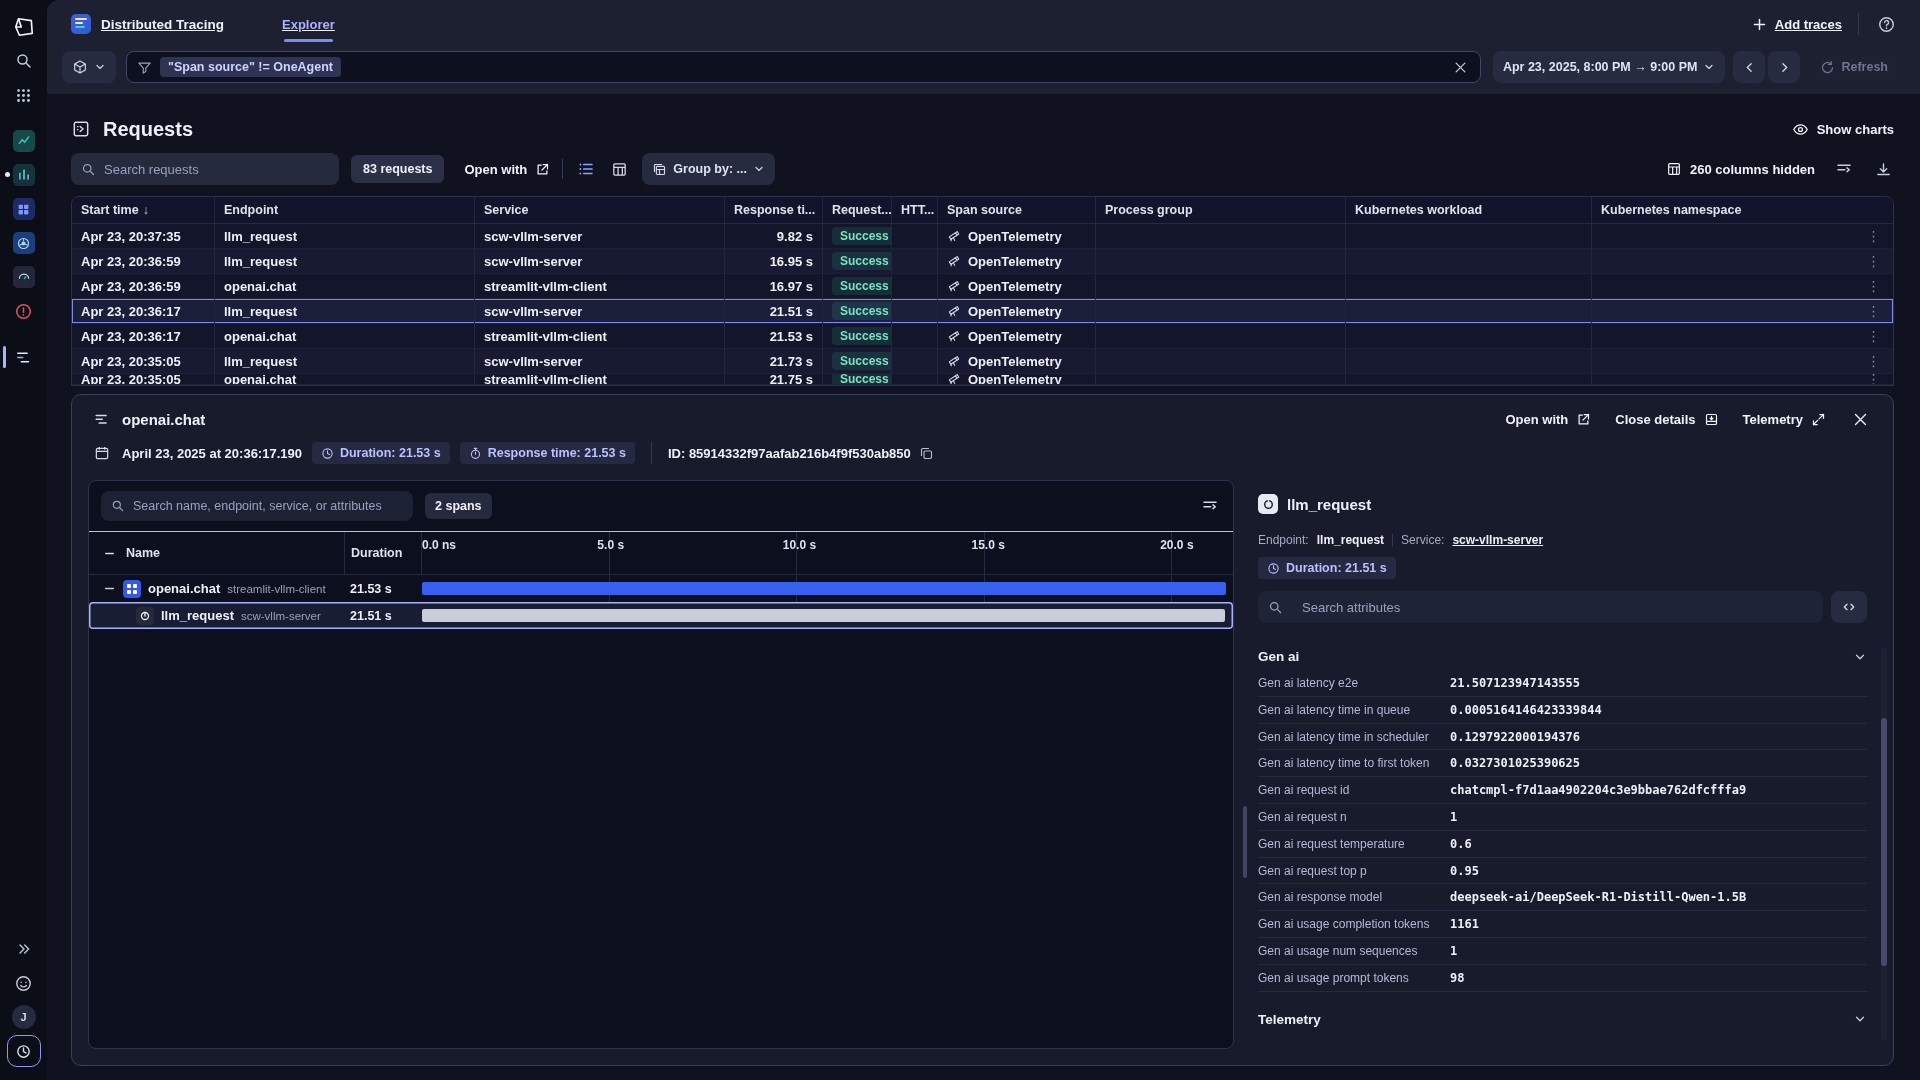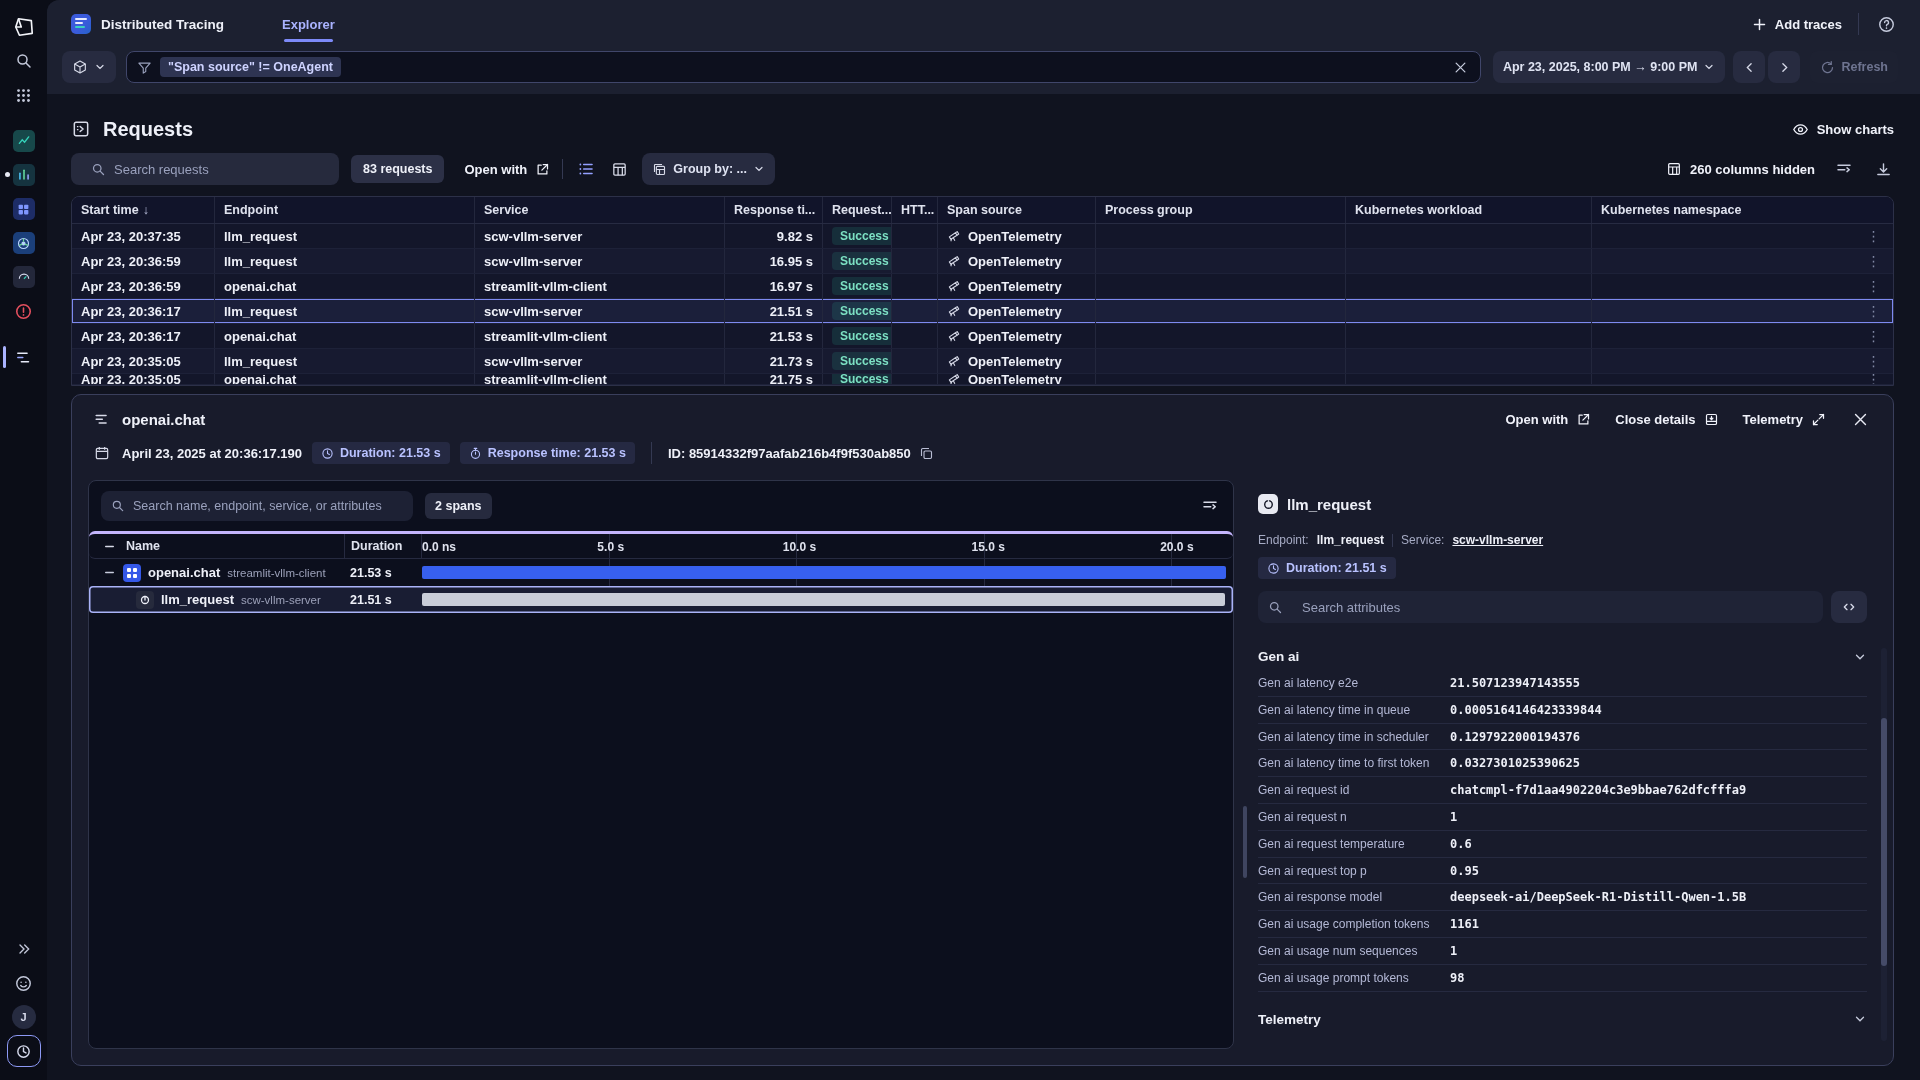--- a/index.html
+++ b/index.html
@@ -21,21 +21,21 @@
                                border-radius:2px; background:#aab3ff; }
   .rail-btn.ringed { border:1px solid #8d99f5; border-radius:10px; }
   .mini-app { width:22px; height:22px; border-radius:5px; display:flex; align-items:center; justify-content:center; }
   .avatar { width:24px; height:24px; border-radius:50%; background:#262b40; color:#d6daea;
             display:flex; align-items:center; justify-content:center; font-size:11px; font-weight:700; }
 
   
   .main { margin-left:47px; height:1080px; display:flex; flex-direction:column; background:#10131f;
           border-top-left-radius:12px; overflow:hidden; }
 
-  .topbar { height:48px; background:#1c2030; display:flex; align-items:center; padding:0 22px 0 24px; flex:none; }
+  .topbar { height:48px; background:#1c2030; display:flex; align-items:center; padding:0 22px 0 24px; flex:none;text-decoration:underline; }
   .app-icon { width:20px; height:20px; border-radius:5px; background:linear-gradient(135deg,#3b5bdb 55%,#2563c9);
               position:relative; overflow:hidden; flex:none; }
   .app-icon i { position:absolute; left:4px; height:2px; background:#e8ecff; border-radius:1px; }
   .app-icon i:nth-child(1){ top:4px; width:12px; }
   .app-icon i:nth-child(2){ top:8px; width:8px; }
   .app-icon i:nth-child(3){ top:12px; width:10px; background:#39d2c0; }
   .app-title { font-weight:700; font-size:13.5px; margin-left:10px; }
   .tab { margin-left:58px; height:48px; display:flex; align-items:center; position:relative;
          color:#aab3ff; font-weight:700; cursor:pointer; }
   .tab::after { content:""; position:absolute; left:2px; right:2px; bottom:6px; height:3px;
@@ -59,21 +59,21 @@
   .refresh-btn { margin-left:10px; color:#6e7490; background:#20243466; }
 
   
   .content { flex:1; background:#10131f; padding:0 26px 0 24px; display:flex; flex-direction:column; overflow:hidden; }
   .heading-row { display:flex; align-items:center; margin-top:16px; height:38px; }
   .page-title { font-size:20px; font-weight:700; margin-left:12px; }
   .heading-row .right { margin-left:auto; }
 
   .toolbar { display:flex; align-items:center; margin-top:4px; height:34px; gap:12px; }
   .search-box { width:268px; height:32px; background:#262a3d; border-radius:8px; display:flex;
-                align-items:center; padding:0 20px; gap:8px; color:#9aa1bd; }
+                align-items:center; padding:0 10px; gap:8px; color:#9aa1bd; }
   .search-box input { background:none; border:none; outline:none; color:#e8eaf4; width:100%;
                       font-family:inherit; font-size:13px; }
   .search-box input::placeholder { color:#9aa1bd; }
   .count-badge { background:#2c3046; border-radius:6px; padding:7px 12px; font-weight:700; font-size:12.5px; }
   .toolbar .vdiv { height:20px; }
   .toolbar-right { margin-left:auto; display:flex; align-items:center; gap:18px; }
   .accent { color:#93a0ff; }
 
   
   .rtable { margin-top:10px; border:1px solid #2c3048; border-radius:8px 8px 0 0; overflow:hidden; flex:none; }
@@ -114,22 +114,22 @@
         display:flex; flex-direction:column; overflow:hidden; }
   .wf-toolbar { display:flex; align-items:center; gap:12px; padding:10px 12px; }
   .wf-search { width:312px; height:30px; background:#1d2134; border-radius:8px; display:flex;
                align-items:center; gap:8px; padding:0 10px; color:#9aa1bd; }
   .wf-search input { background:none; border:none; outline:none; color:#e8eaf4; width:100%; font-family:inherit; font-size:12.5px; }
   .wf-search input::placeholder { color:#9aa1bd; }
   .spans-badge { background:#262a3e; border-radius:6px; padding:6px 10px; font-weight:700; font-size:12.5px; }
   .wf-table { position:relative; }
   .wf-grid { position:absolute; left:332px; right:6px; top:0; bottom:0; pointer-events:none; }
   .wf-grid i { position:absolute; top:0; bottom:0; width:1px; background:#262a40; }
-  .wf-hrow { height:28px; display:flex; align-items:center; border-top:3px solid #c4b5fd;
-             border-bottom:1px solid #262a40; font-weight:700; font-size:12.5px; color:#dfe2ee; position:relative;border-radius:6px; }
+  .wf-hrow { height:44px; display:flex; align-items:center; border-top:1px solid #c4b5fd;
+             border-bottom:1px solid #262a40; font-weight:700; font-size:12.5px; color:#dfe2ee; position:relative; }
   .wf-hname { width:255px; display:flex; align-items:center; gap:10px; padding-left:14px; flex:none; }
   .wf-hdur { width:77px; padding-left:6px; border-left:1px solid #262a40; align-self:stretch; display:flex; align-items:center; flex:none; }
   .wf-ticks { flex:1; position:relative; align-self:stretch; border-left:1px solid #262a40; }
   .wf-ticks span { position:absolute; top:6px; transform:translateX(-50%); font-weight:700; font-size:12px; }
   .wf-ticks span:first-child { transform:none; left:6px; }
   .wf-row { height:27px; display:flex; align-items:center; position:relative; border-radius:4px; }
   .wf-row.selected { box-shadow:inset 0 0 0 1.5px #aab3f8; background:#191d33; }
   .wf-name { width:255px; flex:none; display:flex; align-items:center; gap:7px; padding-left:14px; position:relative; }
   .wf-name .nm { font-weight:700; }
   .wf-name .svc { color:#9ba0b8; font-size:11.5px; }

